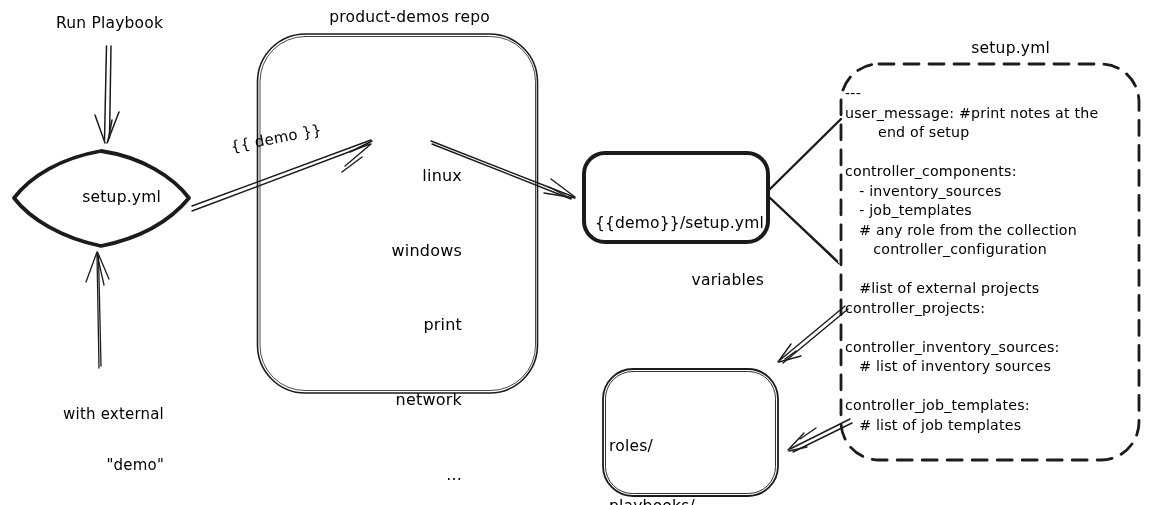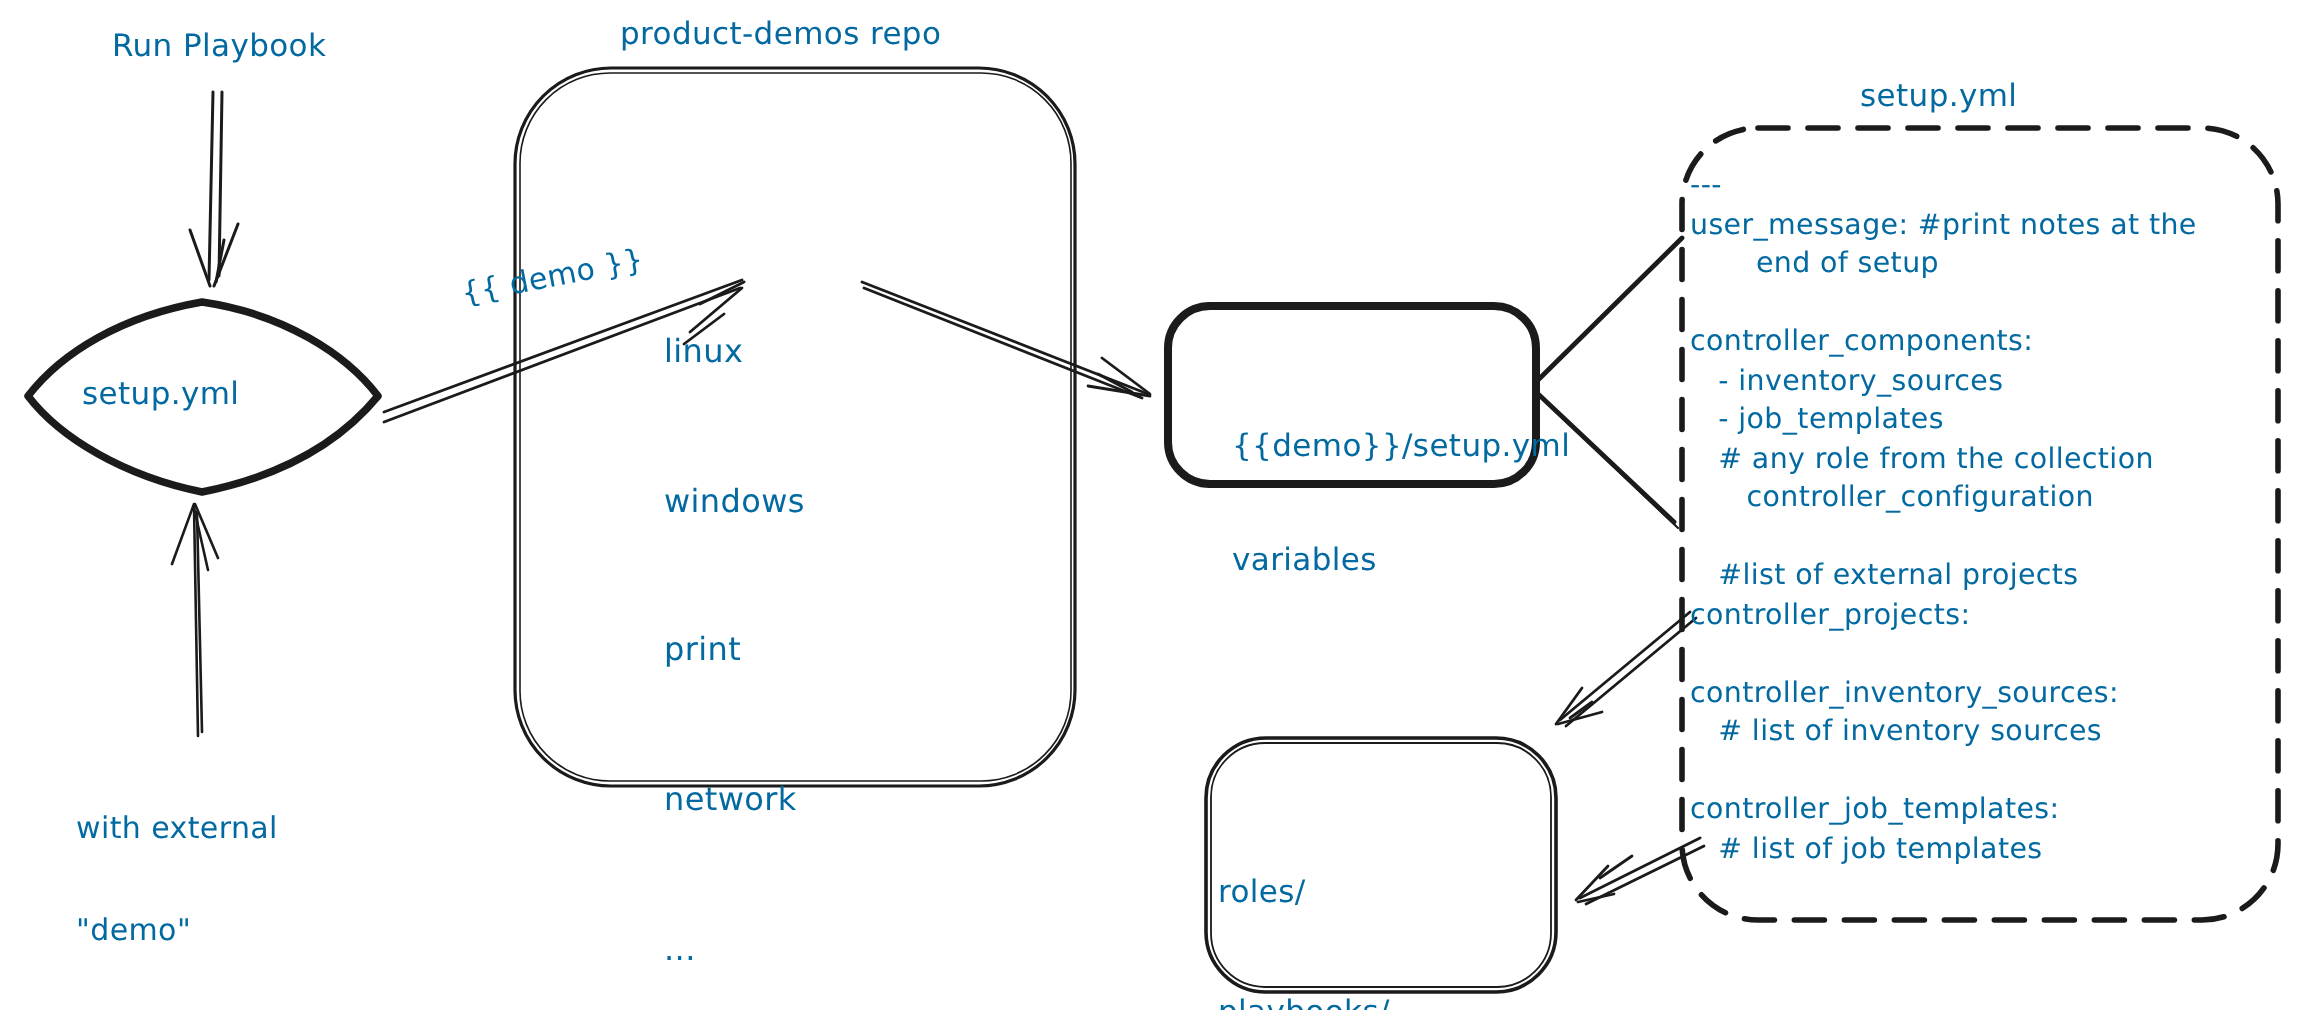--- a/index.html
+++ b/index.html
@@ -1,23 +1,23 @@
 <!DOCTYPE html>
 <html><head>
 <meta charset="utf-8">
 <style>
   html,body{margin:0;padding:0;background:#fff;}
   #canvas{
     position:relative;width:1151px;height:505px;background:#ffffff;
     font-family:"DejaVu Sans","Liberation Sans",sans-serif;
-    color:#0369a1;overflow:hidden;
+    color:#000000;overflow:hidden;
   }
   #shapes{position:absolute;left:0;top:0;width:1151px;height:505px;}
   .txt{position:absolute;white-space:pre;line-height:1.15;}
-  .center{text-align:left;}
+  .center{text-align:right;}
   .hand{letter-spacing:0.2px;}
   .repo-items div{height:38px;line-height:38px;font-size:16px;}
   .yaml{
     position:absolute;left:845px;top:84px;width:292px;
     font-size:14.2px;
   }
   .yaml div{height:19.5px;line-height:19.5px;white-space:pre;}
   .ext-items div{height:23px;line-height:23px;font-size:15.5px;}
 </style>
 </head>
@@ -112,21 +112,21 @@
   <div class="txt hand center repo-items" style="left:332px;top:120px;width:130px;">
     <div>linux</div>
     <div>windows</div>
     <div>print</div>
     <div>network</div>
     <div>...</div>
   </div>
 
   <div class="txt hand" style="left:231px;top:139px;font-size:15px;transform:rotate(-11deg);transform-origin:left center;">{{ demo }}</div>
 
-  <div class="txt hand center" style="left:616px;top:176px;width:176px;font-size:15.5px;line-height:19px;">
+  <div class="txt hand center" style="left:588px;top:176px;width:176px;font-size:15.5px;line-height:19px;">
     <div>{{demo}}/setup.yml</div>
     <div>variables</div>
   </div>
 
   <div class="txt hand center" style="left:930px;top:40px;width:120px;font-size:15.5px;">setup.yml</div>
 
   <div class="yaml hand">
     <div>---</div>
     <div>user_message: #print notes at the</div>
     <div>       end of setup</div>

